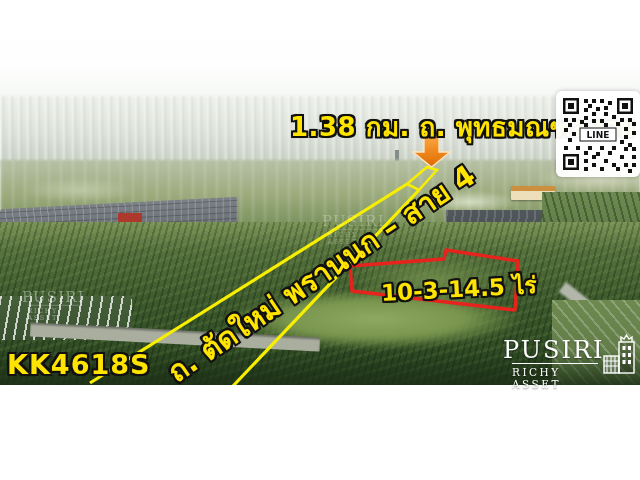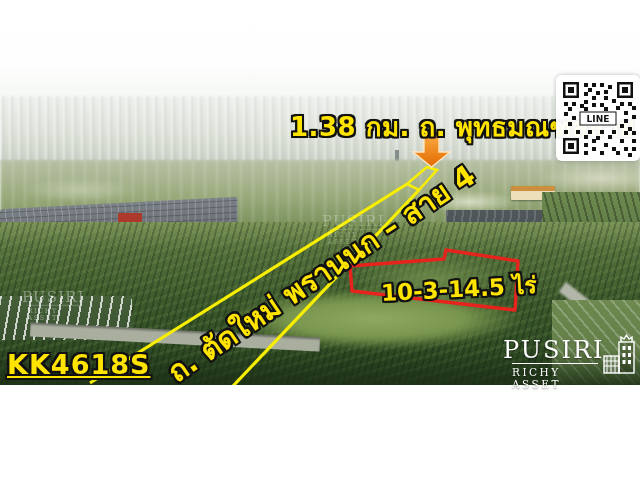--- a/index.html
+++ b/index.html
@@ -68,24 +68,24 @@
   
   svg.anno{position:absolute;left:0;top:0;z-index:4;}
 
   .outlined{font-weight:bold;color:#ffe400;
      text-shadow:-2px -2px 0 #111,2px -2px 0 #111,-2px 2px 0 #111,2px 2px 0 #111,
                  -2px 0 0 #111,2px 0 0 #111,0 -2px 0 #111,0 2px 0 #111,0 0 3px #000;}
   .distance-label{left:290px;top:106px;font-size:26px;z-index:7;white-space:nowrap;letter-spacing:.5px;}
   .road-label{left:158px;top:356px;font-size:29px;z-index:6;white-space:nowrap;
       transform:rotate(-34deg);transform-origin:0 0;}
   .area-label{left:381px;top:271px;font-size:23px;z-index:7;white-space:nowrap;transform:rotate(-3deg);}
-  .code-label{left:7px;top:349px;font-size:27px;z-index:7;white-space:nowrap;letter-spacing:1px;text-decoration:underline;}
-
-  
-  .qr-card{left:556px;top:75px;width:84px;height:86px;z-index:8;background:rgba(255,255,255,.96);
+  .code-label{left:7px;top:349px;font-size:27px;z-index:7;white-space:nowrap;letter-spacing:1px;}
+
+  
+  .qr-card{left:556px;top:91px;width:84px;height:86px;z-index:8;background:rgba(255,255,255,.96);
       border-radius:6px;box-shadow:0 0 4px rgba(0,0,0,.25);}
 
   
   .brand{left:503px;top:338px;width:134px;height:44px;z-index:8;color:#fff;}
   .brand .name{font-family:"DejaVu Serif","Liberation Serif",serif;font-size:24px;letter-spacing:2px;
       line-height:24px;text-shadow:0 1px 2px rgba(0,0,0,.55);}
   .brand .tagline{font-family:"DejaVu Serif","Liberation Serif",serif;font-size:10.5px;letter-spacing:2.5px;
       margin-left:9px;margin-top:1px;border-top:1.5px solid #fff;padding-top:2px;width:86px;
       text-shadow:0 1px 2px rgba(0,0,0,.55);}
   .brand .bicon{position:absolute;right:0;top:-6px;}

